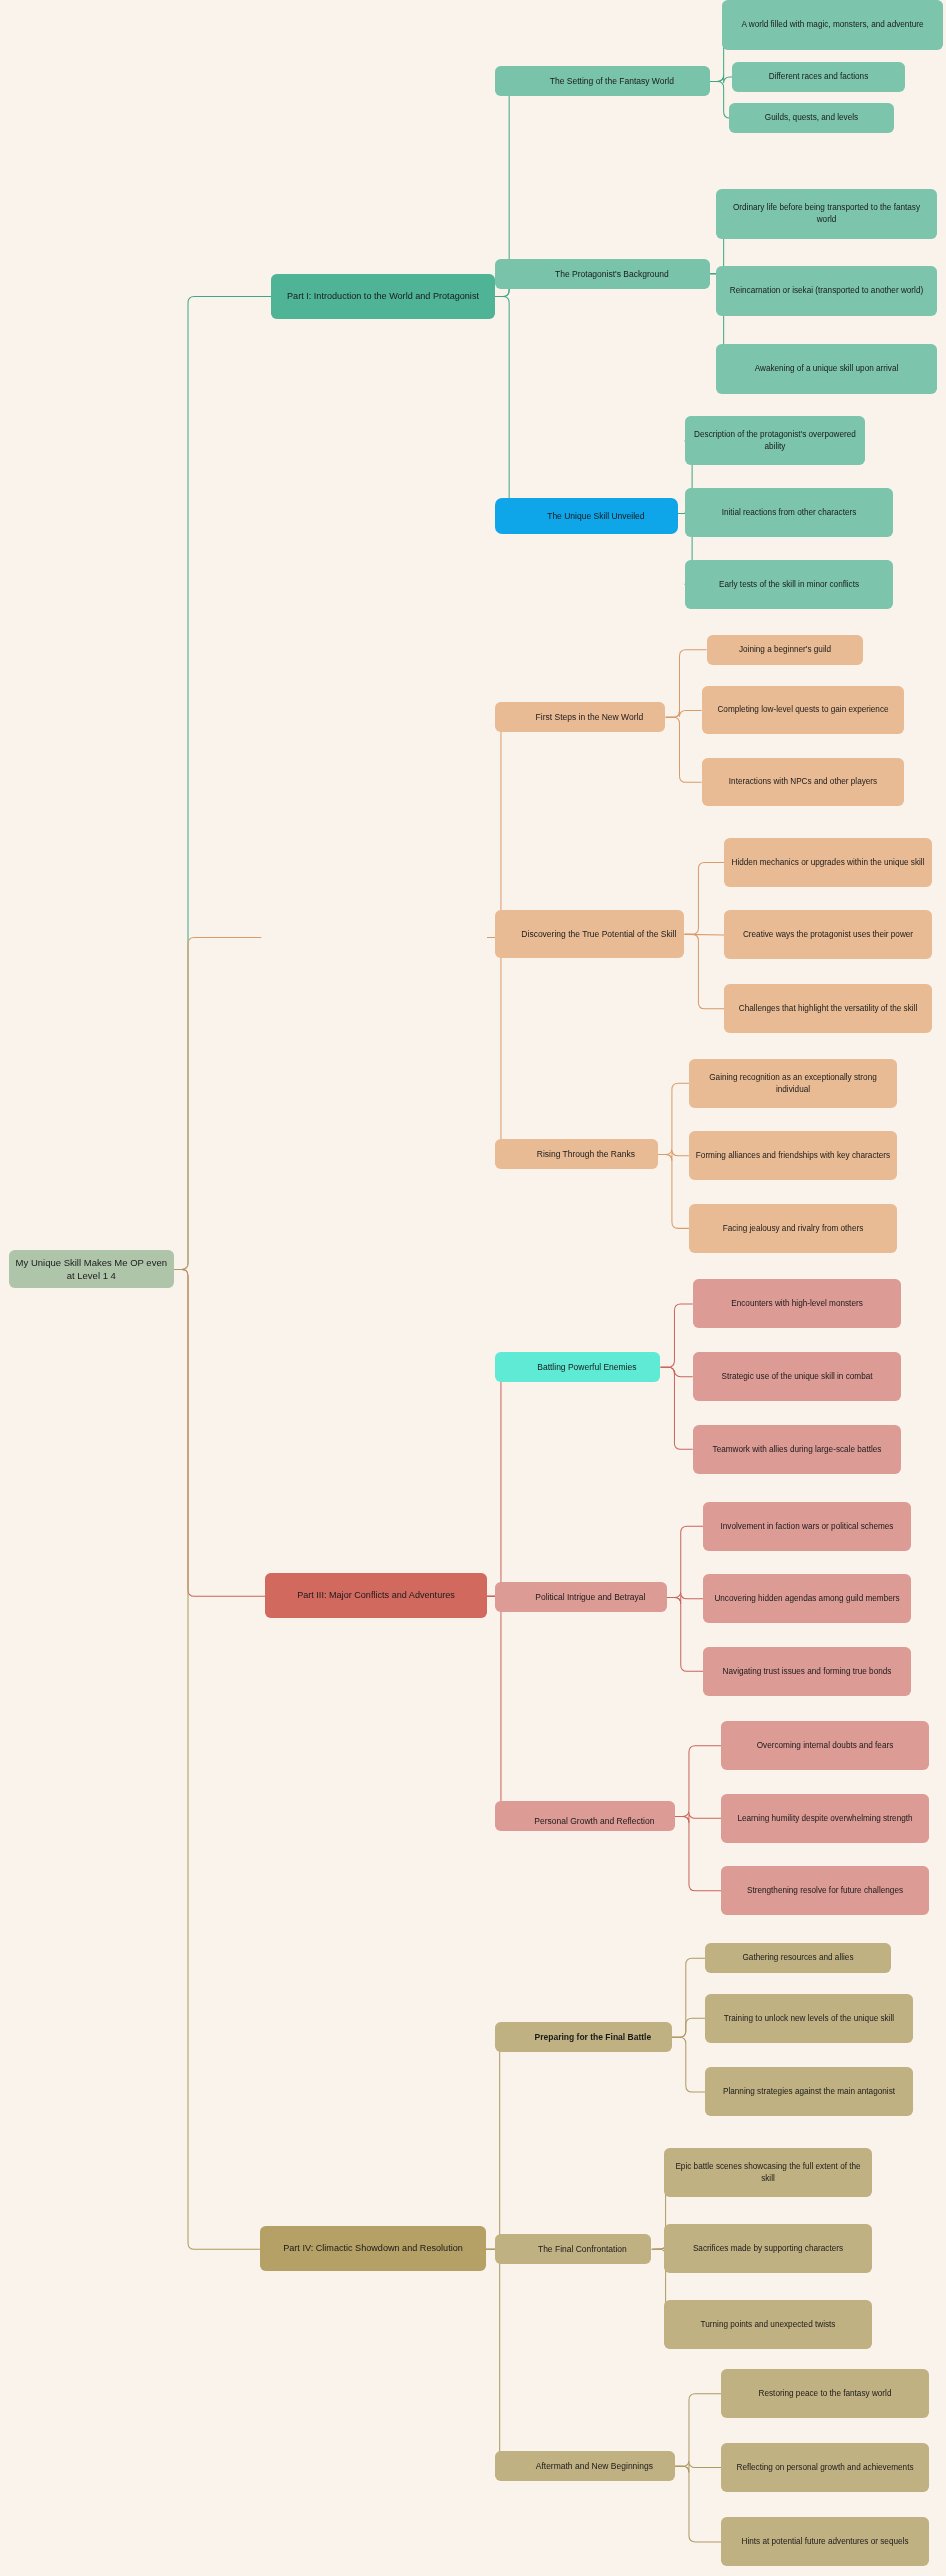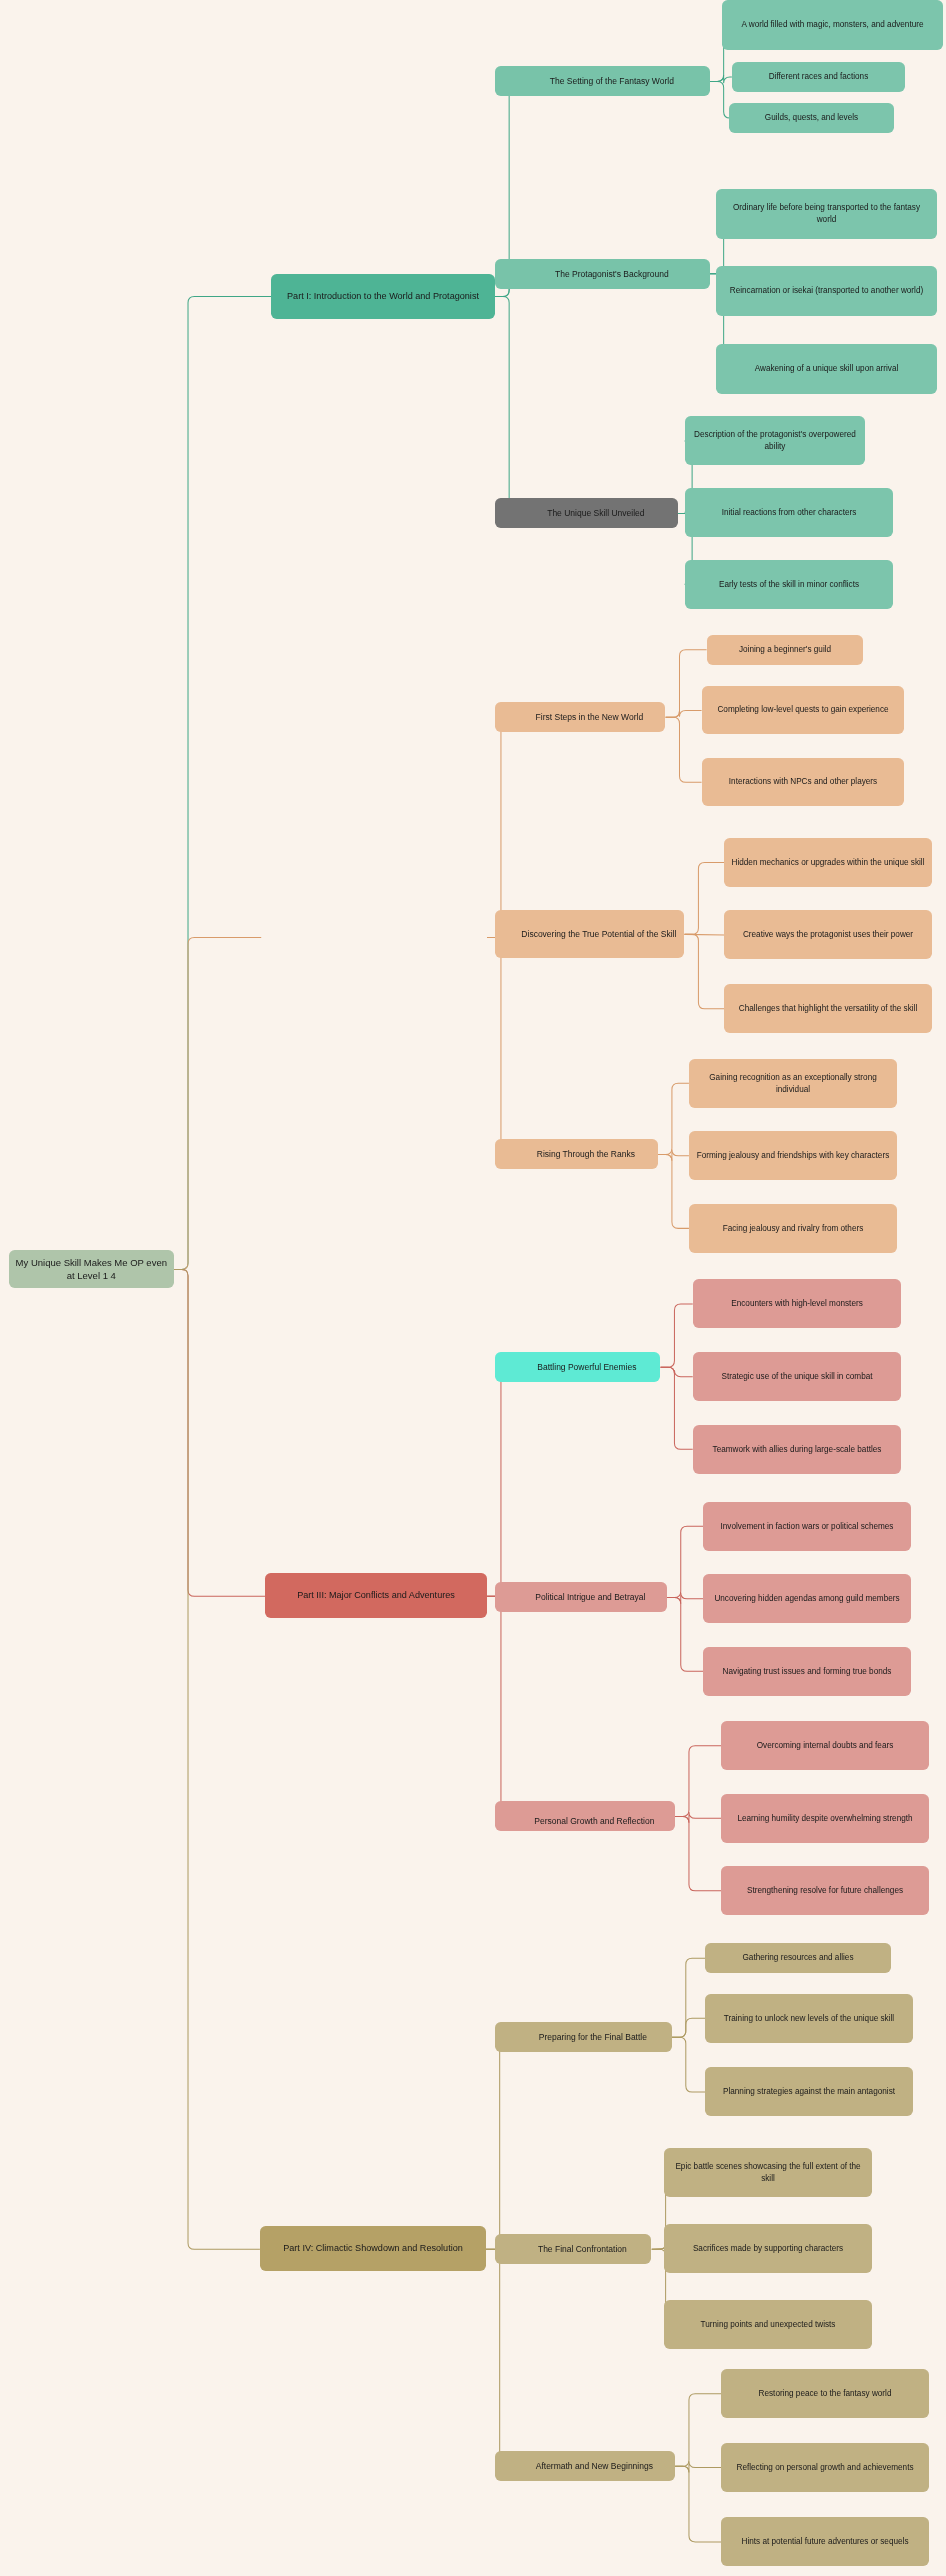--- a/index.html
+++ b/index.html
@@ -111,21 +111,21 @@
     </div>
     <div class="node lvl3" style="left: 716px; top: 189px; width: 221px; height: 50px; background: rgb(124, 197, 172);">
       <span>Ordinary life before being transported to the fantasy world</span>
     </div>
     <div class="node lvl3" style="left: 716px; top: 266px; width: 221px; height: 50px; background: rgb(124, 197, 172);">
       <span>Reincarnation or isekai (transported to another world)</span>
     </div>
     <div class="node lvl3" style="left: 716px; top: 344px; width: 221px; height: 50px; background: rgb(124, 197, 172);">
       <span>Awakening of a unique skill upon arrival</span>
     </div>
-    <div class="node lvl2" style="left: 495px; top: 498px; width: 183px; height: 30px; background: #737373;">
+    <div class="node lvl2" style="left: 495px; top: 498px; width: 183px; height: 36px; background: #0ea5e9; border-radius: 7px;">
       <span>The Unique Skill Unveiled</span>
     </div>
     <div class="node lvl3" style="left: 685px; top: 416px; width: 180px; height: 49px; background: rgb(124, 197, 172);">
       <span>Description of the protagonist's overpowered ability</span>
     </div>
     <div class="node lvl3" style="left: 685px; top: 488px; width: 208px; height: 49px; background: rgb(124, 197, 172);">
       <span>Initial reactions from other characters</span>
     </div>
     <div class="node lvl3" style="left: 685px; top: 560px; width: 208px; height: 49px; background: rgb(124, 197, 172);">
       <span>Early tests of the skill in minor conflicts</span>
@@ -154,21 +154,21 @@
     <div class="node lvl3" style="left: 724px; top: 984px; width: 208px; height: 49px; background: rgb(233, 187, 148);">
       <span>Challenges that highlight the versatility of the skill</span>
     </div>
     <div class="node lvl2" style="left: 495px; top: 1139px; width: 163px; height: 30px; background: rgb(233, 187, 148);">
       <span>Rising Through the Ranks</span>
     </div>
     <div class="node lvl3" style="left: 689px; top: 1059px; width: 208px; height: 49px; background: rgb(233, 187, 148);">
       <span>Gaining recognition as an exceptionally strong individual</span>
     </div>
     <div class="node lvl3" style="left: 689px; top: 1131px; width: 208px; height: 49px; background: rgb(233, 187, 148);">
-      <span>Forming jealousy and friendships with key characters</span>
+      <span>Forming alliances and friendships with key characters</span>
     </div>
     <div class="node lvl3" style="left: 689px; top: 1204px; width: 208px; height: 49px; background: rgb(233, 187, 148);">
       <span>Facing jealousy and rivalry from others</span>
     </div>
     <div class="node lvl1" style="left: 265px; top: 1573px; width: 222px; height: 45px; background: rgb(210, 105, 95);">
       <span>Part III: Major Conflicts and Adventures</span>
     </div>
     <div class="node lvl2" style="left: 495px; top: 1352px; width: 165px; height: 30px; background: #5eead4;">
       <span>Battling Powerful Enemies</span>
     </div>
@@ -201,21 +201,21 @@
     </div>
     <div class="node lvl3" style="left: 721px; top: 1794px; width: 208px; height: 49px; background: rgb(221, 155, 149);">
       <span>Learning humility despite overwhelming strength</span>
     </div>
     <div class="node lvl3" style="left: 721px; top: 1866px; width: 208px; height: 49px; background: rgb(221, 155, 149);">
       <span>Strengthening resolve for future challenges</span>
     </div>
     <div class="node lvl1" style="left: 260px; top: 2226px; width: 226px; height: 45px; background: rgb(181, 161, 102);">
       <span>Part IV: Climactic Showdown and Resolution</span>
     </div>
-    <div class="node lvl2" style="left: 495px; top: 2022px; width: 177px; height: 30px; background: rgb(192, 177, 131);">
+    <div class="node lvl2" style="left: 495px; top: 2022px; width: 177px; height: 30px; background: rgb(192, 177, 131); font-weight: bold;">
       <span>Preparing for the Final Battle</span>
     </div>
     <div class="node lvl3" style="left: 705px; top: 1943px; width: 186px; height: 30px; background: rgb(192, 177, 131);">
       <span>Gathering resources and allies</span>
     </div>
     <div class="node lvl3" style="left: 705px; top: 1994px; width: 208px; height: 49px; background: rgb(192, 177, 131);">
       <span>Training to unlock new levels of the unique skill</span>
     </div>
     <div class="node lvl3" style="left: 705px; top: 2067px; width: 208px; height: 49px; background: rgb(192, 177, 131);">
       <span>Planning strategies against the main antagonist</span>

